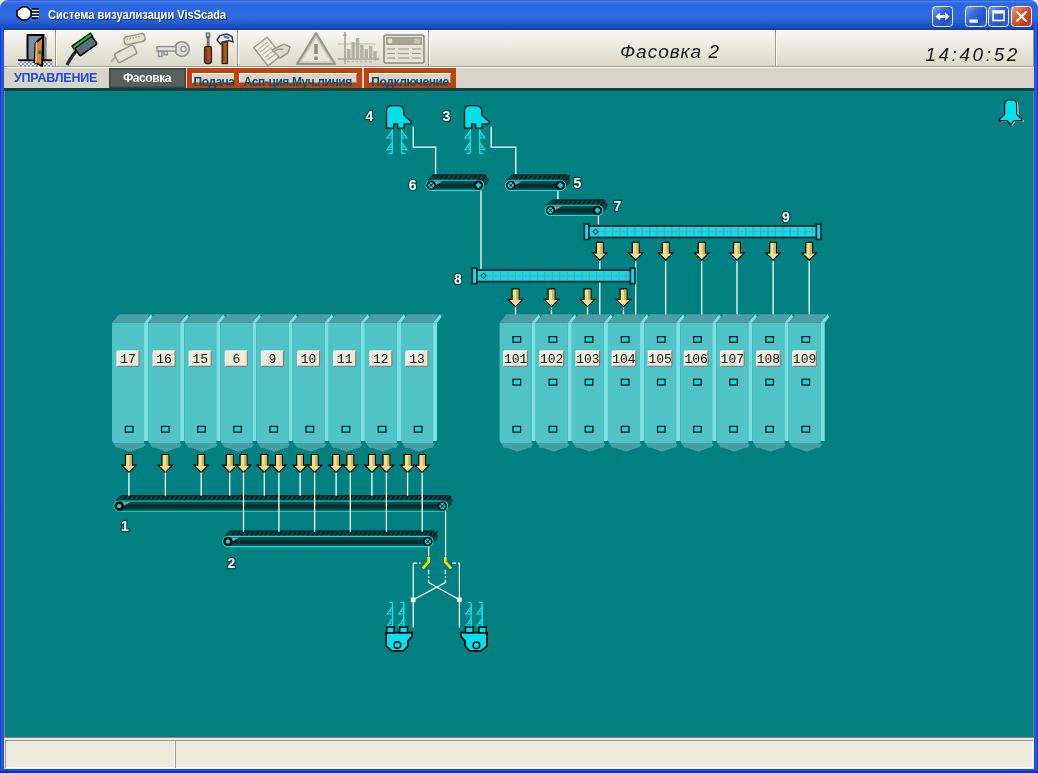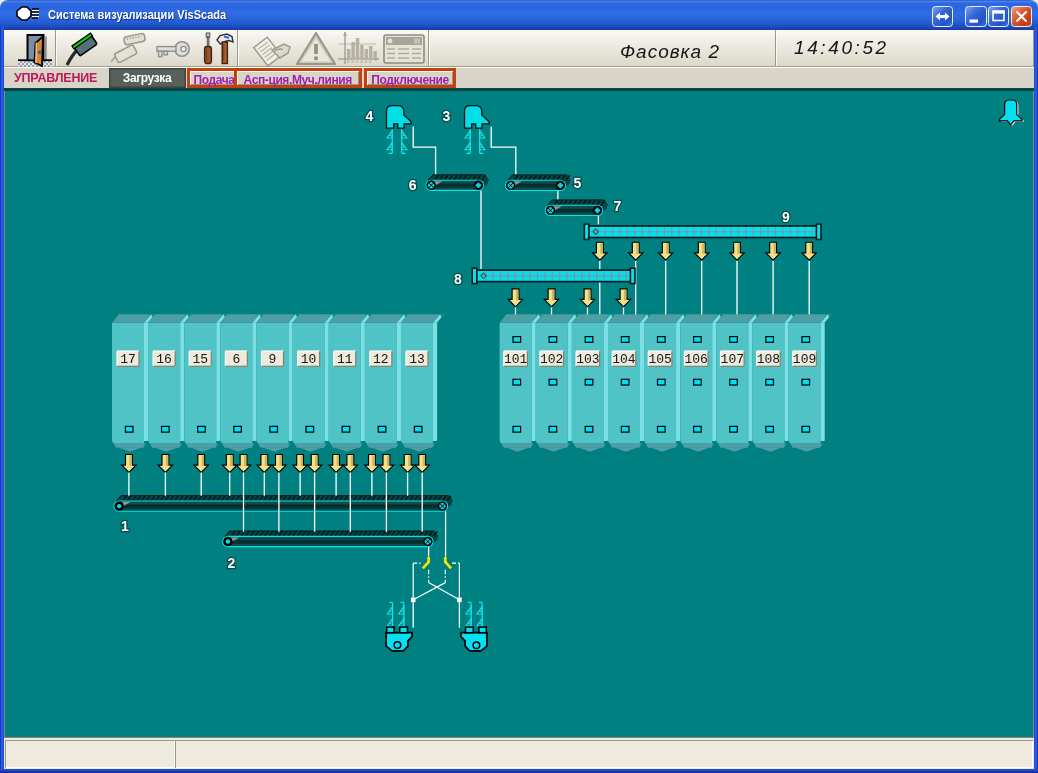--- a/index.html
+++ b/index.html
@@ -6,24 +6,24 @@
 #titlebar{position:absolute;left:0;top:0;width:1038px;height:30px;border-radius:8px 8px 0 0;
  background:linear-gradient(180deg,#2a59c8 0%,#4a80ec 5%,#3068e2 10%,#2a66e0 25%,#2f6ce4 45%,#2a64da 65%,#2058ce 80%,#1a46b4 93%,#163a9e 100%);}
 #titletext{position:absolute;left:48px;top:7px;font-size:13px;font-weight:bold;color:#fff;text-shadow:1px 1px 1px #12307e;transform:scaleX(0.85);transform-origin:0 0;white-space:nowrap}
 .wbtn{position:absolute;top:5.5px;width:21.5px;height:21.5px;border-radius:3.5px;border:1px solid #e8f0fc;
  background:linear-gradient(135deg,#7da2ee 0%,#3767d8 38%,#2152c8 75%,#4272dd 100%)}
 #btnclose{background:linear-gradient(135deg,#f0a080 0%,#dd5a2c 40%,#c23a10 78%,#d4552a 100%)}
 #toolbar{position:absolute;left:4px;top:30px;width:1030px;height:37px;
  background:linear-gradient(180deg,#fbfaf7 0%,#f0eee6 30%,#e2dfd2 80%,#dcd8c9 100%);border-bottom:1px solid #a19e8f}
 .sep{position:absolute;top:0;width:1px;height:36px;background:#9c998b;box-shadow:1px 0 0 #fcfbf6}
 #fasovka{position:absolute;left:556px;top:11px;width:220px;text-align:center;font-style:italic;font-size:19px;letter-spacing:1px;color:#161616}
-#clock{position:absolute;left:790px;top:7px;width:226px;font-style:italic;font-size:19px;letter-spacing:2.6px;color:#161616}
+#clock{position:absolute;left:790px;top:14px;width:226px;text-align:right;font-style:italic;font-size:19px;letter-spacing:2.6px;color:#161616}
 #tabrow{position:absolute;left:4px;top:67px;width:1030px;height:21px;background:#d8d4c7;border-top:1px solid #fffef8}
-.tab{position:absolute;top:0;height:20px;font-size:12px;letter-spacing:-0.4px;font-weight:bold;text-align:center;color:#a21caf;
- background:#d8d4c7;border:3px solid #c2410c;box-shadow:inset 1px 1px 0 #fbfaf4,inset -1px -1px 0 #96948a;line-height:18px}
+.tab{position:absolute;top:0;height:20px;font-size:12px;letter-spacing:-0.4px;font-weight:bold;text-align:center;color:#0c4a6e;
+ background:#d8d4c7;border:5px solid #c2410c;box-shadow:inset 1px 1px 0 #fbfaf4,inset -1px -1px 0 #96948a;line-height:18px}
 .tabsel{background:#57605b;color:#fff;box-shadow:inset 1px 1px 0 #49524d,inset -1px -1px 0 #49524d;border:1px solid #3c453f}
 #darkband{position:absolute;left:4px;top:88px;width:1030px;height:3px;background:#0c4343}
 #canvas{position:absolute;left:4px;top:91px;width:1030px;height:646px;background:#008080;
  border-left:1px solid #7e8b8b;border-right:1px solid #7e8b8b}
 #statusbar{position:absolute;left:4px;top:737px;width:1030px;height:32px;background:#eceadd;border-top:1px solid #89877b}
 .spanel{position:absolute;top:2px;height:28px;background:#eeebde;box-shadow:inset 1px 1px 0 #9b998c,inset -1px -1px 0 #ffffff}
 .bord{position:absolute;background:linear-gradient(90deg,#0f2bb8 0%,#2b63e8 45%,#1c48cc 100%)}
 #bleft{left:0;top:26px;width:4px;height:743px}
 #bright{left:1034px;top:26px;width:4px;height:743px;background:linear-gradient(90deg,#1c48cc 0%,#2b63e8 55%,#0f2bb8 100%)}
 #bbot{left:0;top:769px;width:1038px;height:4px;background:linear-gradient(180deg,#2758dc,#10249f)}
@@ -195,22 +195,22 @@
           <line x1="31" y1="21.5" x2="40" y2="21.5"></line>
 <line x1="6" y1="26" x2="14" y2="26"></line>
           <line x1="17" y1="26" x2="28" y2="26"></line>
           <line x1="31" y1="26" x2="40" y2="26"></line>
 </g>
       </svg>
   <div id="fasovka">Фасовка 2</div>
   <div id="clock">14:40:52</div>
  </div>
  <div id="tabrow">
-  <span style="position:absolute;left:10px;top:3px;font-size:12.5px;font-weight:bold;color:#be185d;letter-spacing:-0.2px">УПРАВЛЕНИЕ</span>
-  <div class="tab tabsel" style="left:104.5px;width:77px">Загрузка</div>
+  <span style="position:absolute;left:10px;top:3px;font-size:12.5px;font-weight:bold;color:#1d4ed8;letter-spacing:-0.2px">УПРАВЛЕНИЕ</span>
+  <div class="tab tabsel" style="left:104.5px;width:77px">Фасовка</div>
   <div class="tab" style="left:183px;width:54px">Подача</div>
   <div class="tab" style="left:230px;width:127.5px">Асп-ция.Муч.линия</div>
   <div class="tab" style="left:360px;width:92px">Подключение</div>
  </div>
  <div id="darkband"></div>
  <div id="canvas"><svg width="1028" height="646" viewBox="5 91 1028 646">
         <g transform="translate(1.6,1.0)">
           <path d="M999.4,119.2 L1004.6,114.6 L1004.6,105.6 Q1004.6,100.2 1008.2,100.0 L1013.2,100.0 Q1016.8,100.2 1016.8,105.6 L1016.8,114.6 L1022.0,119.2 L1022.0,120.8 L1014.0,120.8 L1010.6,124.8 L1007.4,120.8 L999.4,120.8 Z" fill="#fff"></path>
         </g>
         <path d="M999.4,119.2 L1004.6,114.6 L1004.6,105.6 Q1004.6,100.2 1008.2,100.0 L1013.2,100.0 Q1016.8,100.2 1016.8,105.6 L1016.8,114.6 L1022.0,119.2 L1022.0,120.8 L1014.0,120.8 L1010.6,124.8 L1007.4,120.8 L999.4,120.8 Z" fill="#00e2f2" stroke="#000" stroke-width="1.2"></path>

